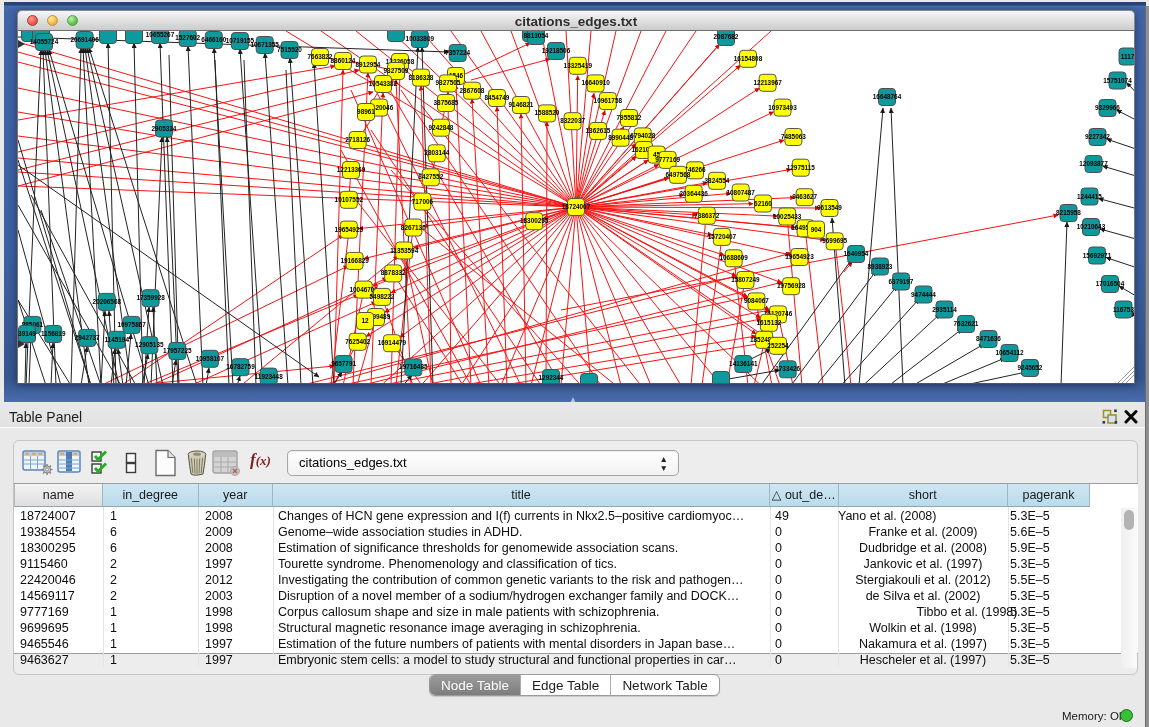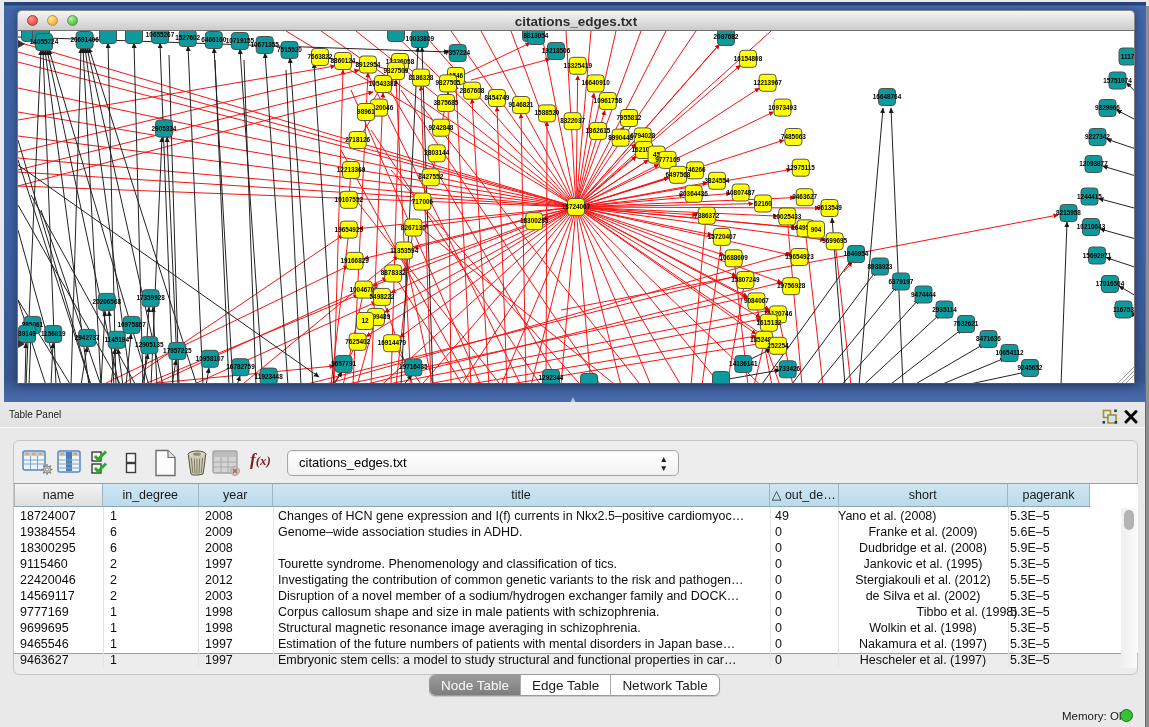--- a/index.html
+++ b/index.html
@@ -13,21 +13,21 @@
  border:1px solid #8a8a8a;border-bottom:1px solid #6f6f6f}
 #tbar .tl{position:absolute;top:4px;width:11px;height:11px;border-radius:50%;}
 #title{position:absolute;left:0;right:0;top:3px;text-align:center;font-size:13.5px;font-weight:bold;color:#2e2e2e}
 #canvas{position:absolute;left:0;top:21px;width:1118px;height:352.5px;background:#fff;overflow:hidden;border-left:1px solid #777;border-right:1px solid #777;border-bottom:1px solid #555}
 #net .r{stroke:#f51414}
 #net .k{stroke:#222}
 #net .nl{font-family:"Liberation Sans",sans-serif;font-size:6.4px;font-weight:bold;fill:#000;text-anchor:middle;stroke:none}
 
 #panel{position:absolute;left:0;top:402px;width:1145px;height:325px;background:#e9e9e9}
 #phead{position:absolute;left:0;top:0;width:1145px;height:26px;background:linear-gradient(180deg,#e9e9e9,#e2e2e2);border-bottom:1px solid #fdfdfd}
-#phead .t{position:absolute;left:9px;top:7px;font-size:10px;color:#1d1d1d}
+#phead .t{position:absolute;left:9px;top:7px;font-size:14px;color:#1d1d1d}
 #pbody{position:absolute;left:13px;top:38px;width:1125px;height:235px;background:#ededed;border:1px solid #c6c6c6;border-radius:6px}
 
 #tbox{position:absolute;left:0;top:6px;height:34px;width:100%}
 .ic{position:absolute;top:2px}
 #combo{position:absolute;left:273px;top:3px;width:392px;height:26px;background:linear-gradient(180deg,#ffffff,#f2f2f2);
  border:1px solid #a6a6a6;border-radius:5px;font-size:13px;color:#000;line-height:24px;padding-left:11px;box-shadow:inset 0 1px 2px rgba(0,0,0,.08)}
 #combo .st{position:absolute;right:10px;top:4px;font-size:8.5px;color:#222;line-height:8.5px;text-align:center}
 
 #tbl{position:absolute;left:0px;top:42px;width:1124px;height:171px;background:#fff;border-top:1px solid #9d9d9d;border-bottom:1px solid #9d9d9d}
 #thead{position:absolute;left:0;top:0;width:1090px;height:23px}
@@ -692,31 +692,32 @@
             <div style="left:191px;width:70px">2009</div>
             <div style="left:264px;width:490px">Genome–wide association studies in ADHD.</div>
             <div style="left:761px;width:62px">0</div>
             <div style="left:824px;width:170px;text-align:center">Franke et al. (2009)</div>
             <div style="left:996px;width:86px">5.6E–5</div>
           </div>
 <div class="tr" style="top:34px">
             <div class="c0" style="left:6px;width:84px">18300295</div>
             <div style="left:96px;width:90px">6</div>
             <div style="left:191px;width:70px">2008</div>
+            <div style="left:264px;width:490px">Estimation of significance thresholds for genomewide association scans.</div>
             <div style="left:761px;width:62px">0</div>
             <div style="left:824px;width:170px;text-align:center">Dudbridge et al. (2008)</div>
             <div style="left:996px;width:86px">5.9E–5</div>
           </div>
 <div class="tr" style="top:50px">
             <div class="c0" style="left:6px;width:84px">9115460</div>
             <div style="left:96px;width:90px">2</div>
             <div style="left:191px;width:70px">1997</div>
             <div style="left:264px;width:490px">Tourette syndrome. Phenomenology and classification of tics.</div>
             <div style="left:761px;width:62px">0</div>
-            <div style="left:824px;width:170px;text-align:center">Jankovic et al. (1995)</div>
+            <div style="left:824px;width:170px;text-align:center">Jankovic et al. (1997)</div>
             <div style="left:996px;width:86px">5.3E–5</div>
           </div>
 <div class="tr" style="top:66px">
             <div class="c0" style="left:6px;width:84px">22420046</div>
             <div style="left:96px;width:90px">2</div>
             <div style="left:191px;width:70px">2012</div>
             <div style="left:264px;width:490px">Investigating the contribution of common genetic variants to the risk and pathogen…</div>
             <div style="left:761px;width:62px">0</div>
             <div style="left:824px;width:170px;text-align:center">Stergiakouli et al. (2012)</div>
             <div style="left:996px;width:86px">5.5E–5</div>

